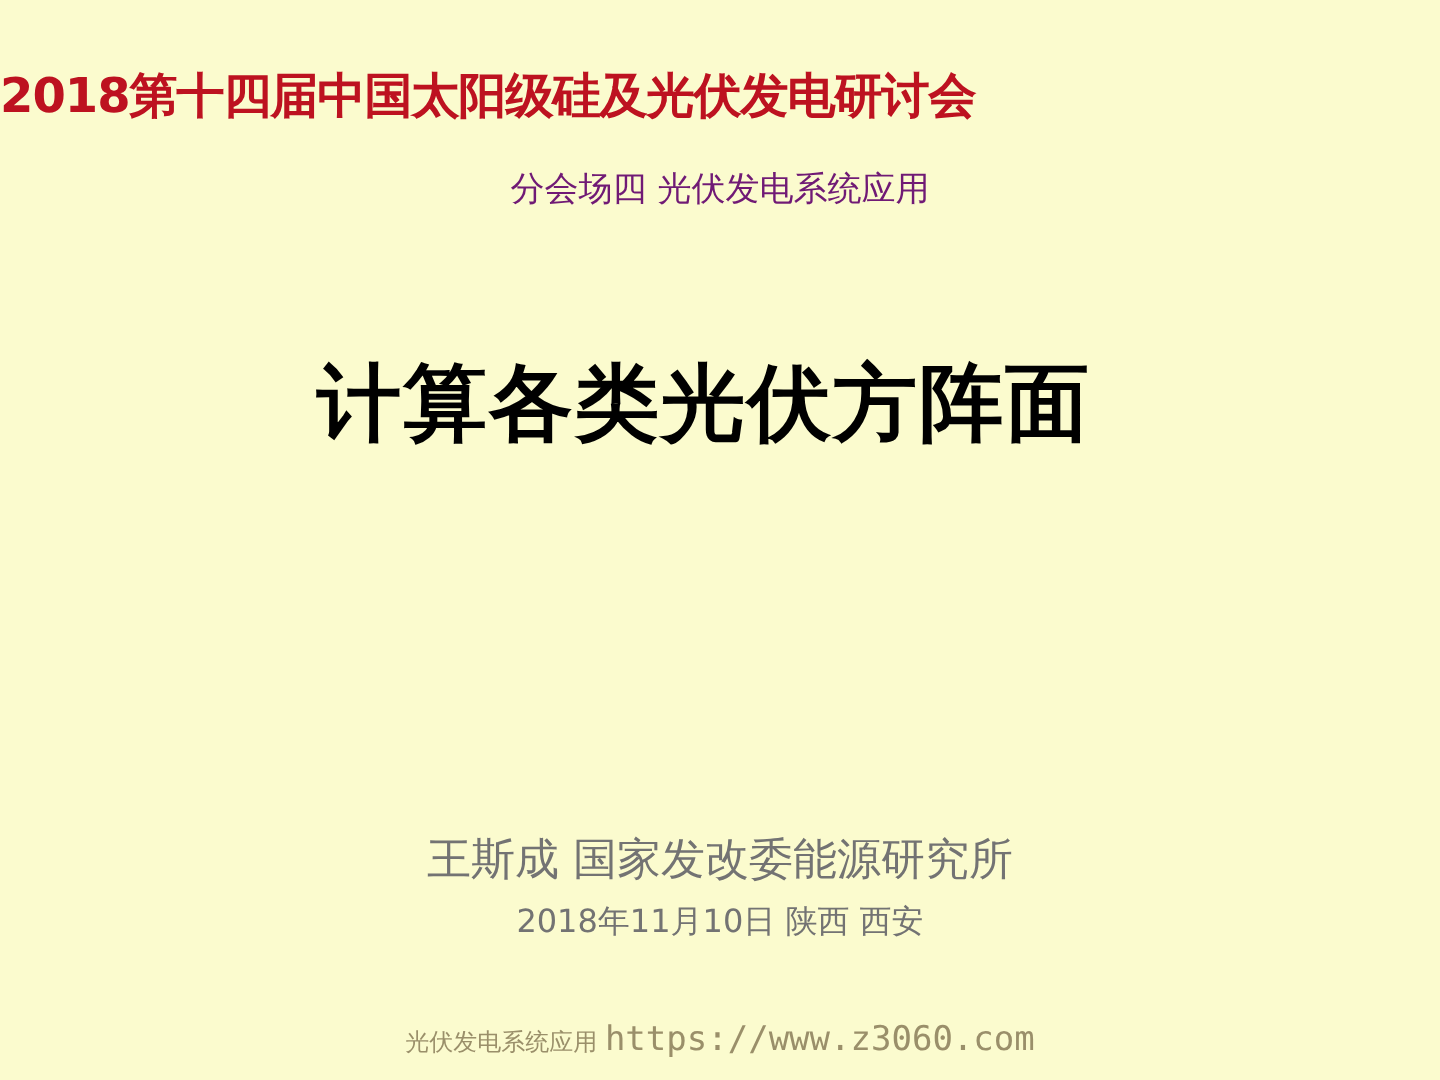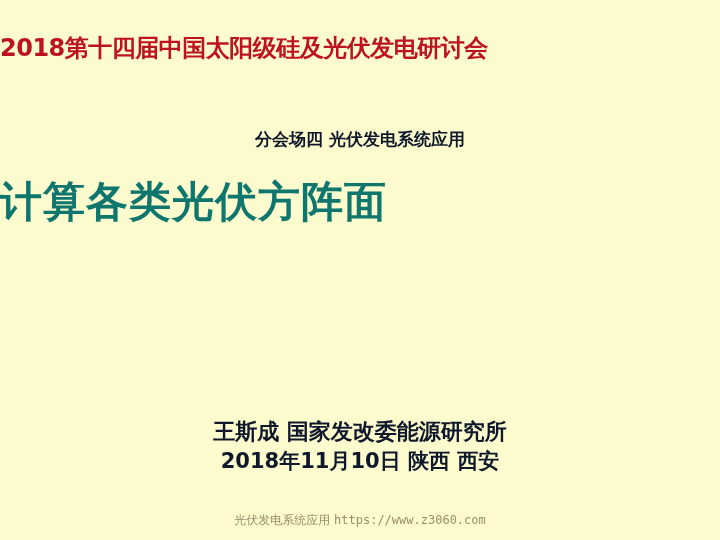--- a/index.html
+++ b/index.html
@@ -38,87 +38,86 @@
     white-space: nowrap;
   }
 
   
   .session-subtitle {
     position: absolute;
     left: 0;
     right: 0;
     top: 84px;
     text-align: center;
-    color: #0f172a;
+    color: #701a75;
     font-family: "DejaVu Sans", "Liberation Sans", sans-serif;
     font-size: 17px;
-    font-weight: bold;
+    font-weight: normal;
     line-height: 22px;
     white-space: nowrap;
-    margin-top: 44px;
   }
 
   
   .main-title {
     position: absolute;
     left: 0;
     right: 16px;
     top: 176px;
-    text-align: left;
-    color: #0f766e;
+    text-align: center;
+    color: #000000;
     font-family: "DejaVu Serif", "Liberation Serif", serif;
     font-size: 42px;
     font-weight: bold;
     line-height: 52px;
     letter-spacing: 1px;
     white-space: nowrap;
   }
   .main-title .line {
     display: block;
   }
 
   
   .author-block {
     position: absolute;
     left: 0;
     right: 0;
     top: 416px;
     text-align: center;
-    color: #0f172a;
+    color: #737373;
     font-family: "DejaVu Serif", "Liberation Serif", serif;
     font-size: 22px;
-    font-weight: bold;
+    font-weight: normal;
     line-height: 30px;
     white-space: nowrap;
   }
   .author-block .line {
     display: block;
   }
   .author-block .date-line {
     font-family: "DejaVu Sans", "Liberation Sans", sans-serif;
-    font-size: 21px;
+    font-size: 16px;
   }
 
   
   .footer-watermark {
     position: absolute;
     left: 0;
     right: 0;
     top: 512px;
     text-align: center;
     color: #9a8f6a;
     font-family: "DejaVu Serif", "Liberation Serif", serif;
     font-size: 12px;
     font-weight: normal;
     line-height: 16px;
     white-space: nowrap;
   }
   .footer-watermark .wm-url {
     font-family: "DejaVu Sans Mono", "Liberation Mono", monospace;
-    font-size: 12px;
+    font-size: 17px;
     text-align: right;
   }
 </style>
 </head>
 <body>
 
 <div id="slide">
 
   <div class="conf-title">2018第十四届中国太阳级硅及光伏发电研讨会</div>
 

